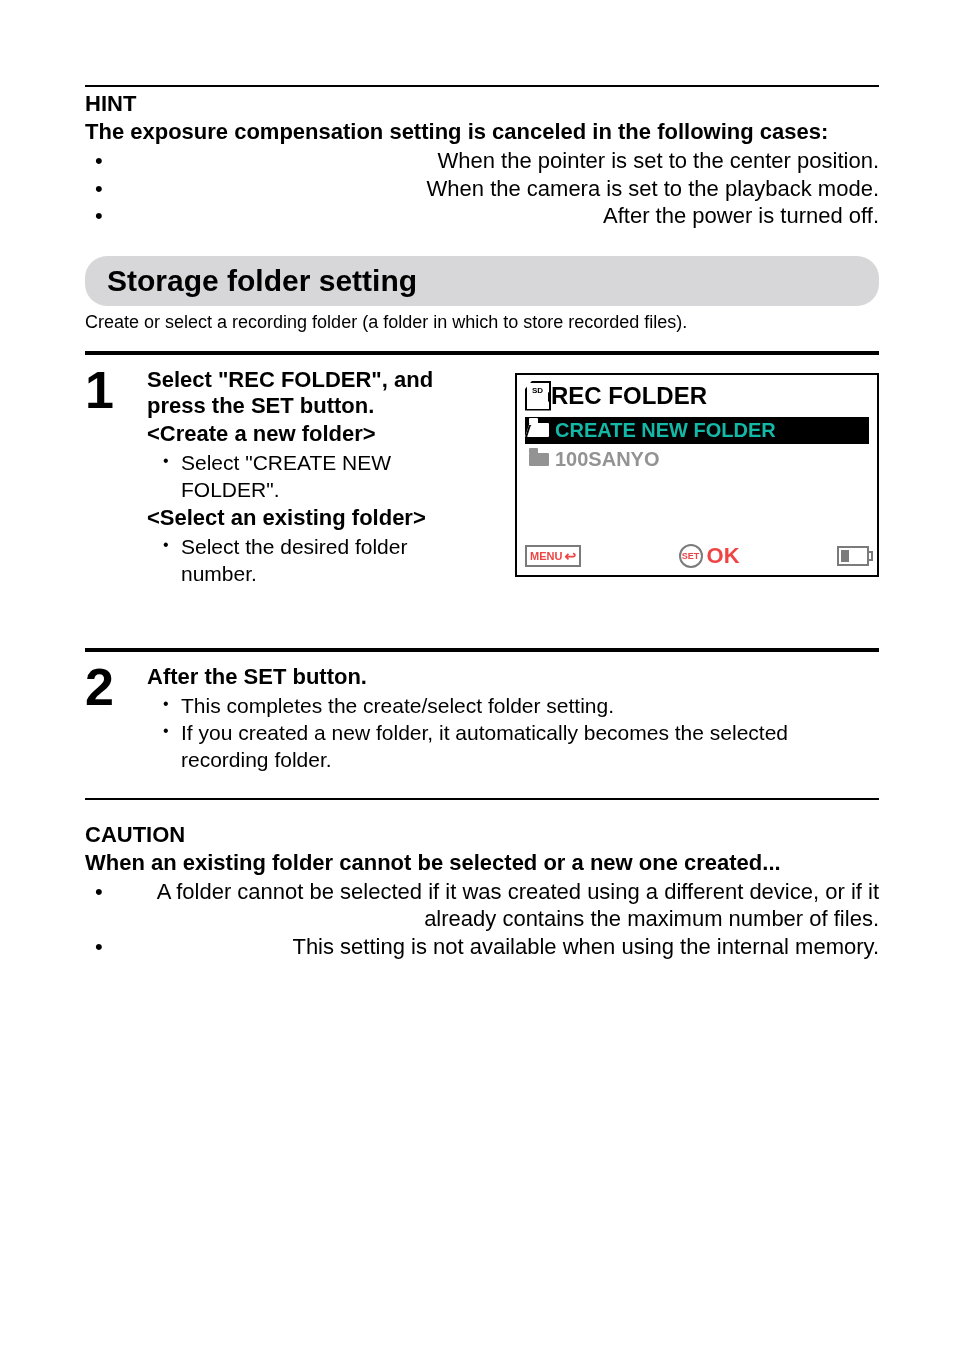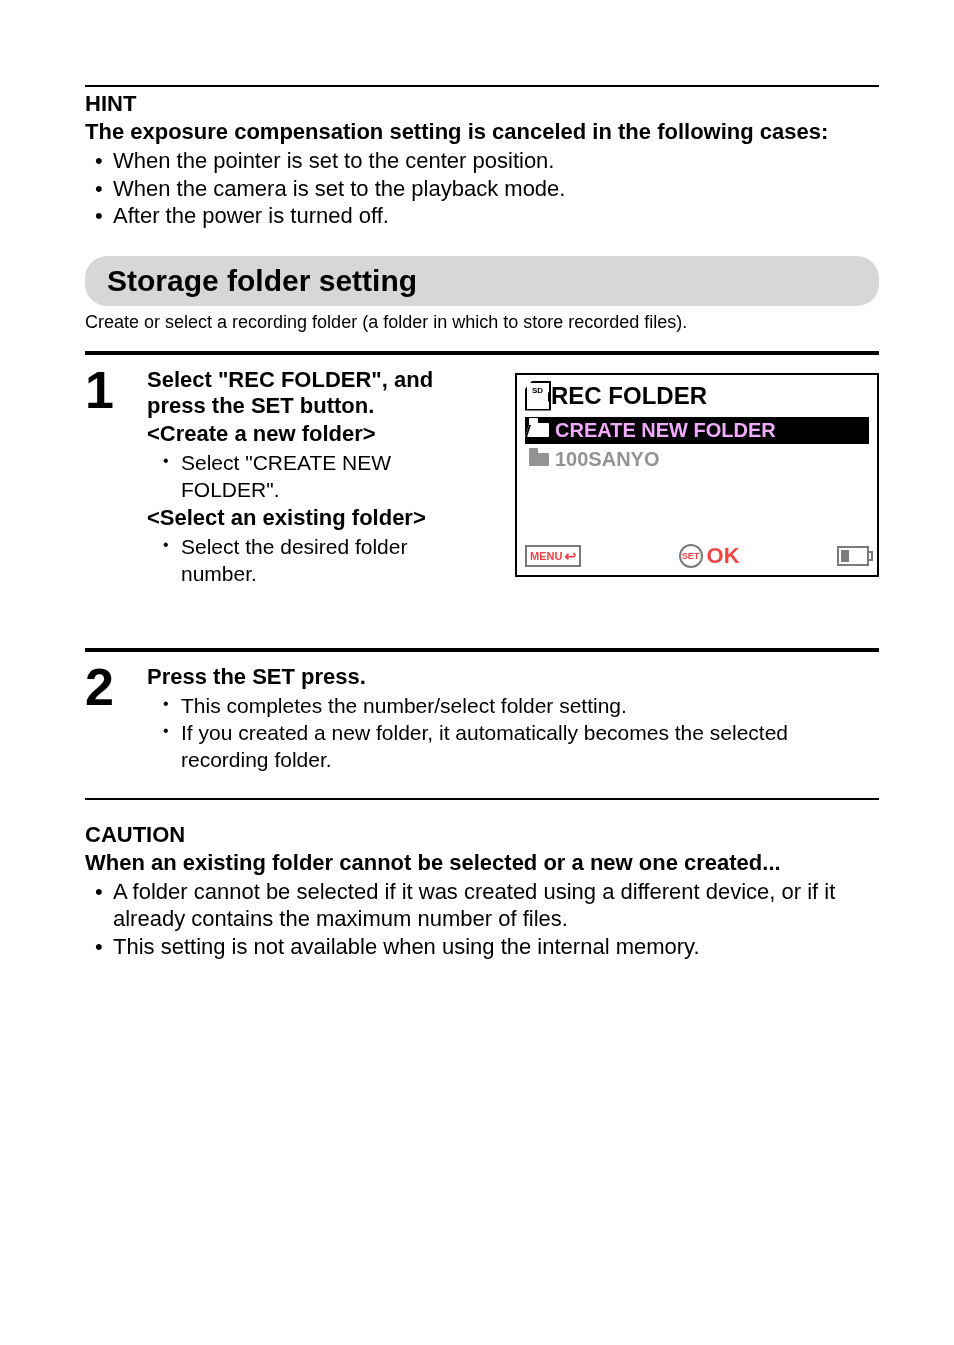--- a/index.html
+++ b/index.html
@@ -33,20 +33,21 @@
   .hint-title {
     font-weight: bold;
     font-size: 22px;
     margin-top: 2px;
   }
   ul.bullets {
     margin: 2px 0 0 0;
     padding-left: 28px;
     font-size: 22px;
     line-height: 1.25;
+    text-align: right;
   }
   ul.bullets li {
     list-style: none;
     position: relative;
     padding-left: 0;
   }
   ul.bullets li::before {
     content: "\2022";
     position: absolute;
     left: -18px;
@@ -145,21 +146,21 @@
     border-top: 5px solid transparent;
     border-bottom: 5px solid transparent;
     border-left: 7px solid #000;
   }
   .screen-title {
     font-size: 24px;
     font-weight: bold;
   }
   .black-bar {
     background: #000;
-    color: #f0abfc;
+    color: #14b8a6;
     margin: 2px 8px 0 8px;
     padding: 2px 4px;
     display: flex;
     align-items: center;
     gap: 6px;
   }
   .folder-open {
     width: 20px;
     height: 14px;
     background: #fff;
@@ -351,23 +352,23 @@
           </div>
       </div>
     </div>
   </div>
 
   <hr class="thick-rule" style="margin-top:60px;">
 
   <div class="step-row">
     <div class="step-num">2</div>
     <div class="step-body">
-      <div class="b">Press the SET press.</div>
+      <div class="b">After the SET button.</div>
       <ul class="small-bullets">
-        <li>This completes the number/select folder setting.</li>
+        <li>This completes the create/select folder setting.</li>
         <li>If you created a new folder, it automatically becomes the selected recording folder.</li>
       </ul>
     </div>
   </div>
 
   <hr class="thin-rule" style="margin-top:24px;">
   <div class="caution-block">
     <div class="hint-label">CAUTION</div>
     <div class="hint-title">When an existing folder cannot be selected or a new one created...</div>
     <ul class="bullets">

